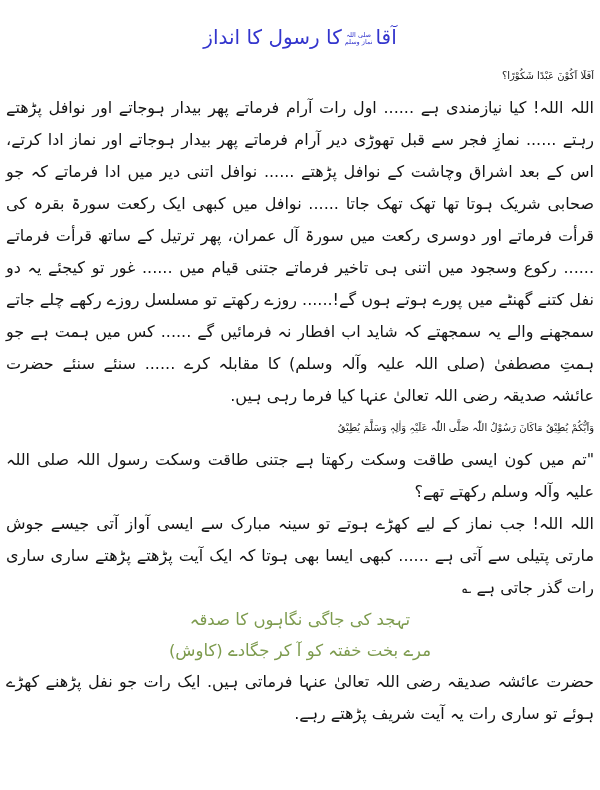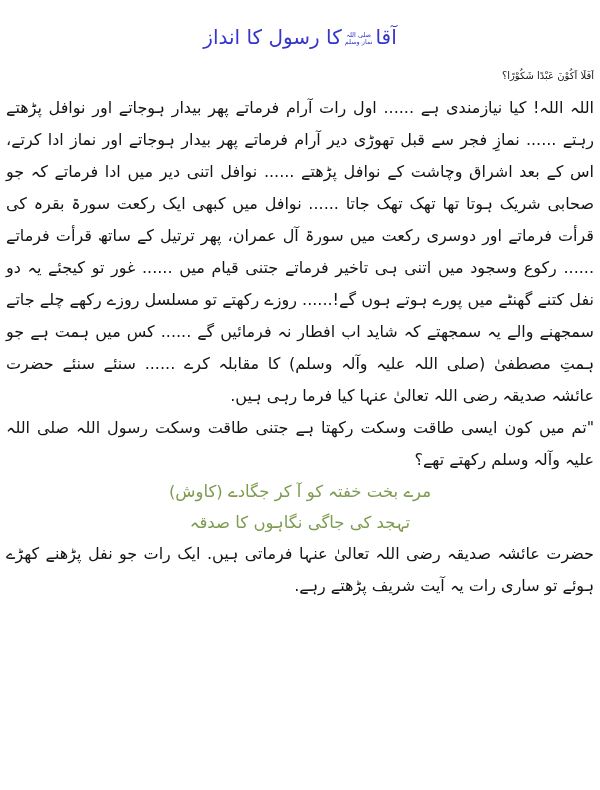--- a/index.html
+++ b/index.html
@@ -67,23 +67,25 @@
 
 <div class="page">
 
   <h1 class="doc-title"><span>آقا</span><span class="saw-mark"><span>صلی اللہ</span><br><span>نماز وسلم</span></span><span>کا رسول کا انداز</span></h1>
 
 
   <p class="arabic-line">اَفَلَا اَکُوْنَ عَبْدًا شَکُوْرًا؟</p>
 
   <p class="para">اللہ اللہ! کیا نیازمندی ہے ...... اول رات آرام فرماتے پھر بیدار ہوجاتے اور نوافل پڑھتے رہتے ...... نمازِ فجر سے قبل تھوڑی دیر آرام فرماتے پھر بیدار ہوجاتے اور نماز ادا کرتے، اس کے بعد اشراق وچاشت کے نوافل پڑھتے ...... نوافل اتنی دیر میں ادا فرماتے کہ جو صحابی شریک ہوتا تھا تھک تھک جاتا ...... نوافل میں کبھی ایک رکعت سورۃ بقرہ کی قرأت فرماتے اور دوسری رکعت میں سورۃ آل عمران، پھر ترتیل کے ساتھ قرأت فرماتے ...... رکوع وسجود میں اتنی ہی تاخیر فرماتے جتنی قیام میں ...... غور تو کیجئے یہ دو نفل کتنے گھنٹے میں پورے ہوتے ہوں گے!...... روزے رکھتے تو مسلسل روزے رکھے چلے جاتے سمجھنے والے یہ سمجھتے کہ شاید اب افطار نہ فرمائیں گے ...... کس میں ہمت ہے جو ہمتِ مصطفیٰ (صلی اللہ علیہ وآلہ وسلم) کا مقابلہ کرے ...... سنئے سنئے حضرت عائشہ صدیقہ رضی اللہ تعالیٰ عنہا کیا فرما رہی ہیں.</p>
 
+  <p class="arabic-line">وَاَیُّکُمْ یُطِیْقُ مَاکَانَ رَسُوْلُ اللّٰہ صَلَّی اللّٰہ عَلَیْہِ وَاٰلِہٖ وَسَلَّمَ یُطِیْقُ</p>
 
   <p class="para">"تم میں کون ایسی طاقت وسکت رکھتا ہے جتنی طاقت وسکت رسول اللہ صلی اللہ علیہ وآلہ وسلم رکھتے تھے؟</p>
 
+  <p class="para">اللہ اللہ! جب نماز کے لیے کھڑے ہوتے تو سینہ مبارک سے ایسی آواز آتی جیسے جوش مارتی پتیلی سے آتی ہے ...... کبھی ایسا بھی ہوتا کہ ایک آیت پڑھتے پڑھتے ساری ساری رات گذر جاتی ہے ؎</p>
+
+  <p class="green-line">تہجد کی جاگی نگاہوں کا صدقہ</p>
 
   <p class="green-line">مرے بخت خفتہ کو آ کر جگادے (کاوش)</p>
-
-  <p class="green-line">تہجد کی جاگی نگاہوں کا صدقہ</p>
 
   <p class="para">حضرت عائشہ صدیقہ رضی اللہ تعالیٰ عنہا فرماتی ہیں. ایک رات جو نفل پڑھنے کھڑے ہوئے تو ساری رات یہ آیت شریف پڑھتے رہے.</p>
 
 </div>
 
 </body></html>

